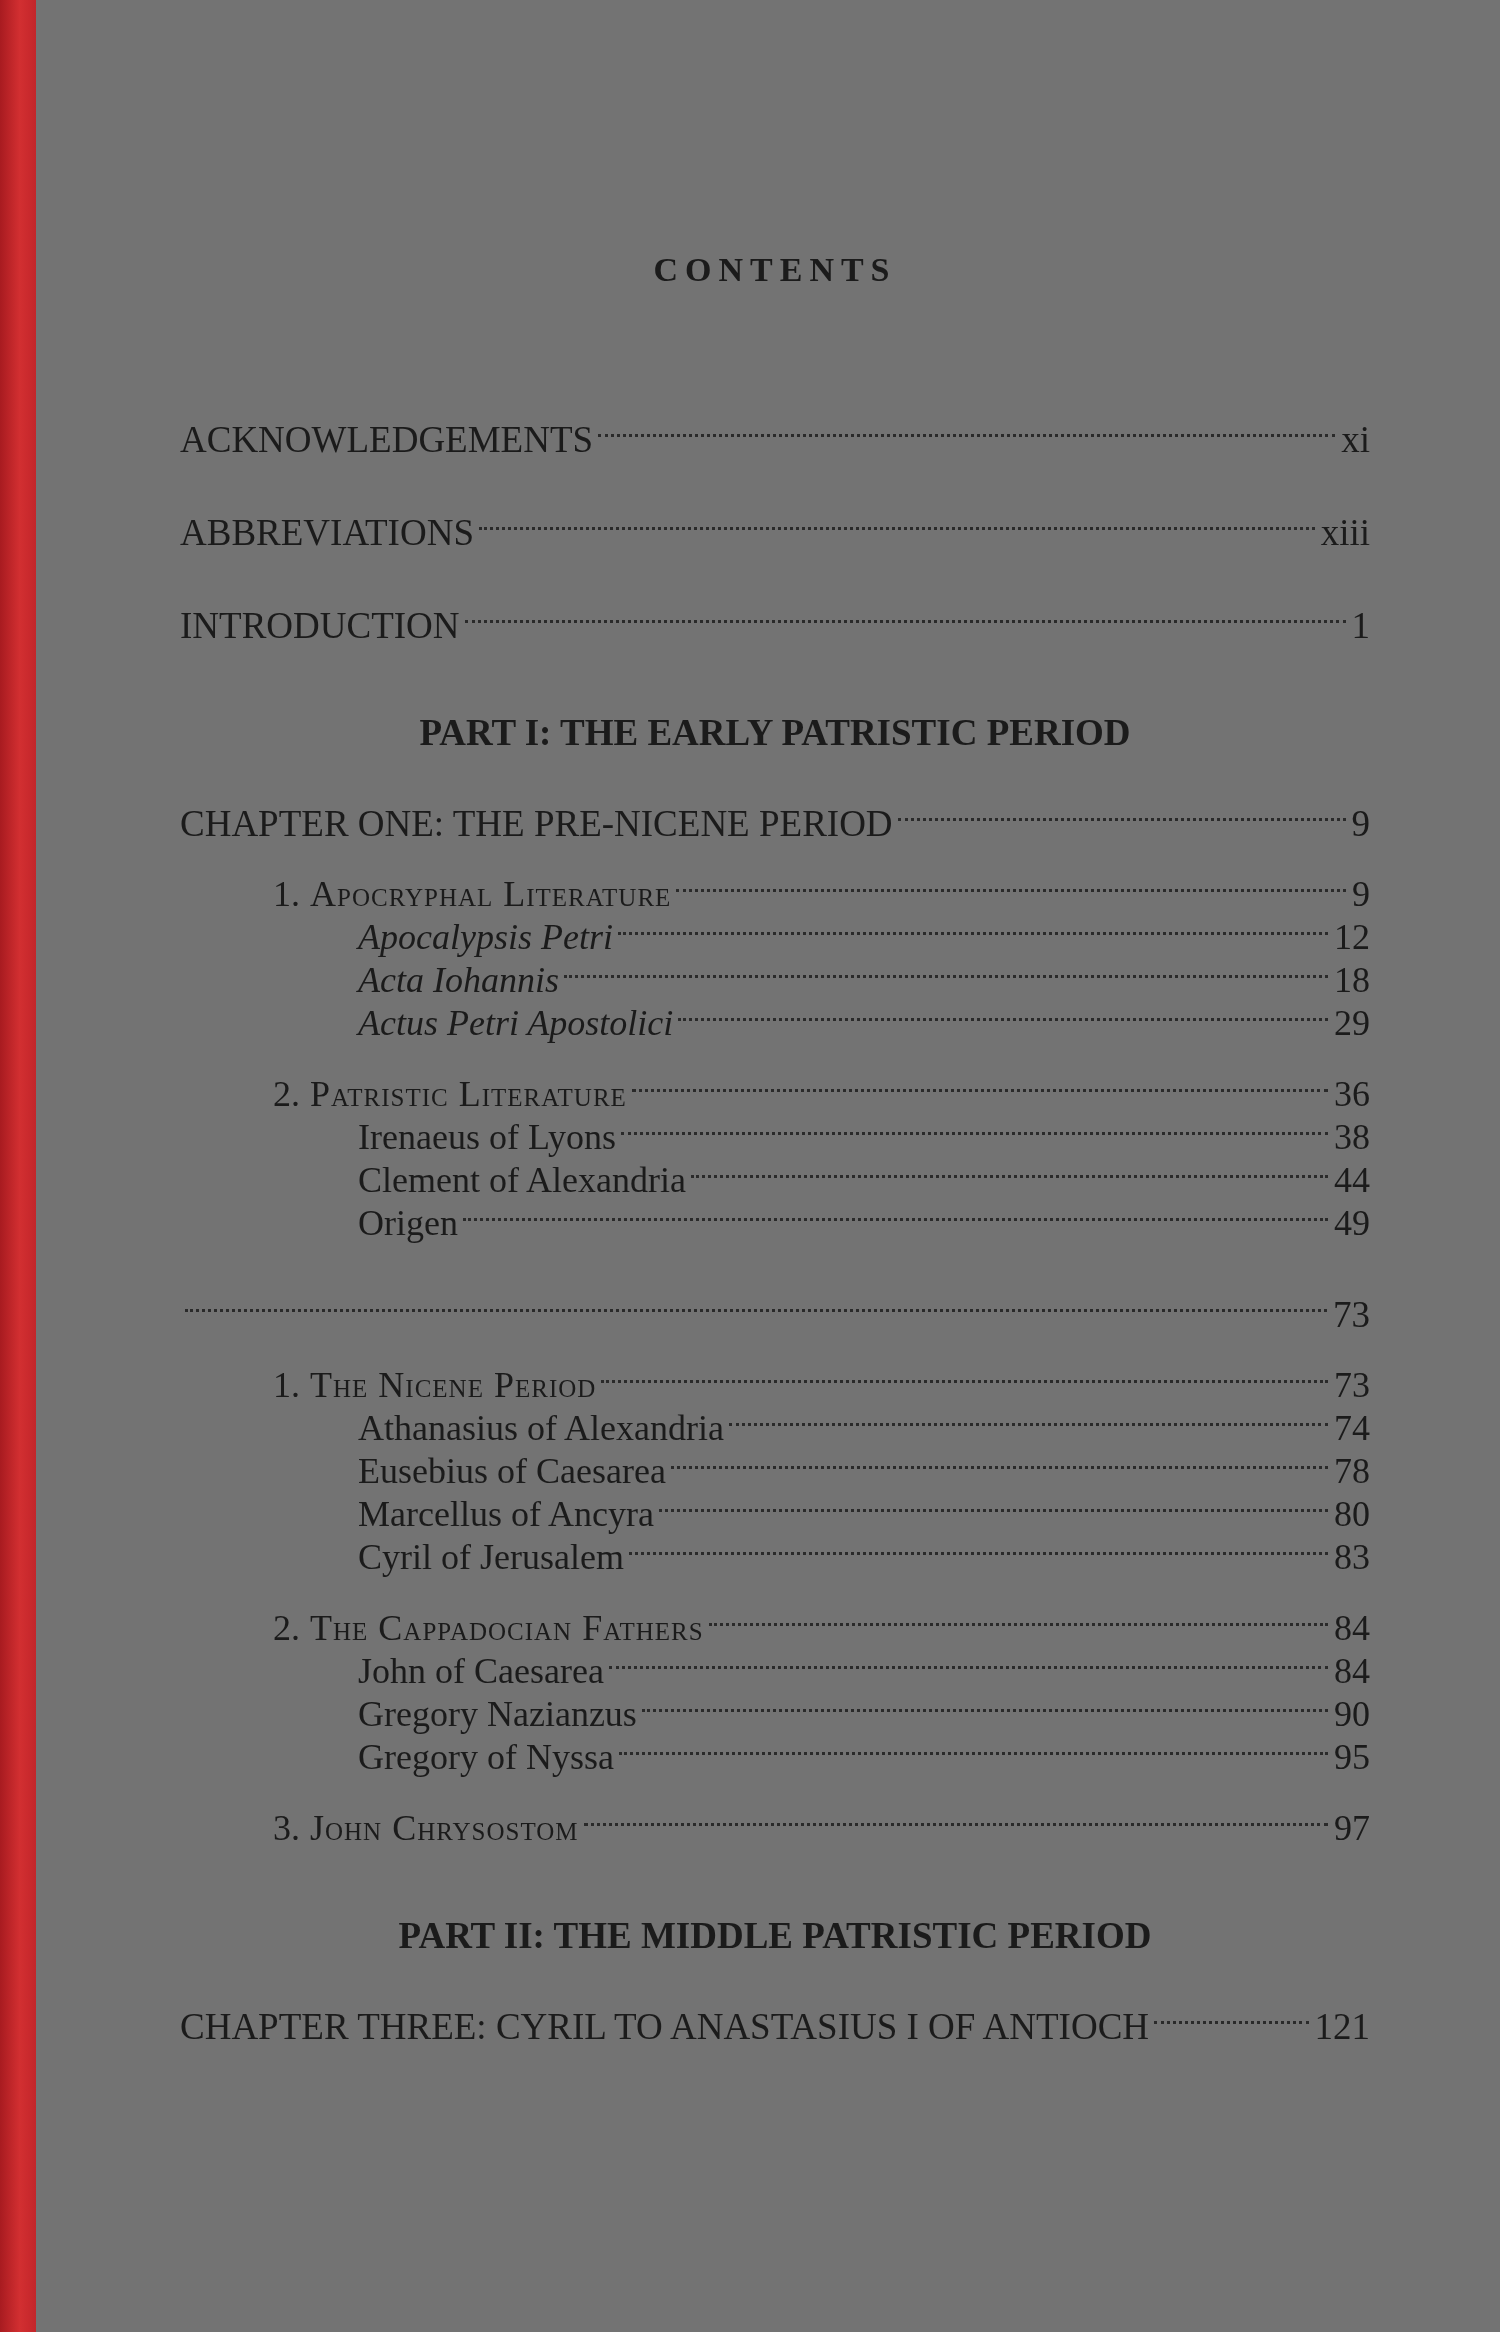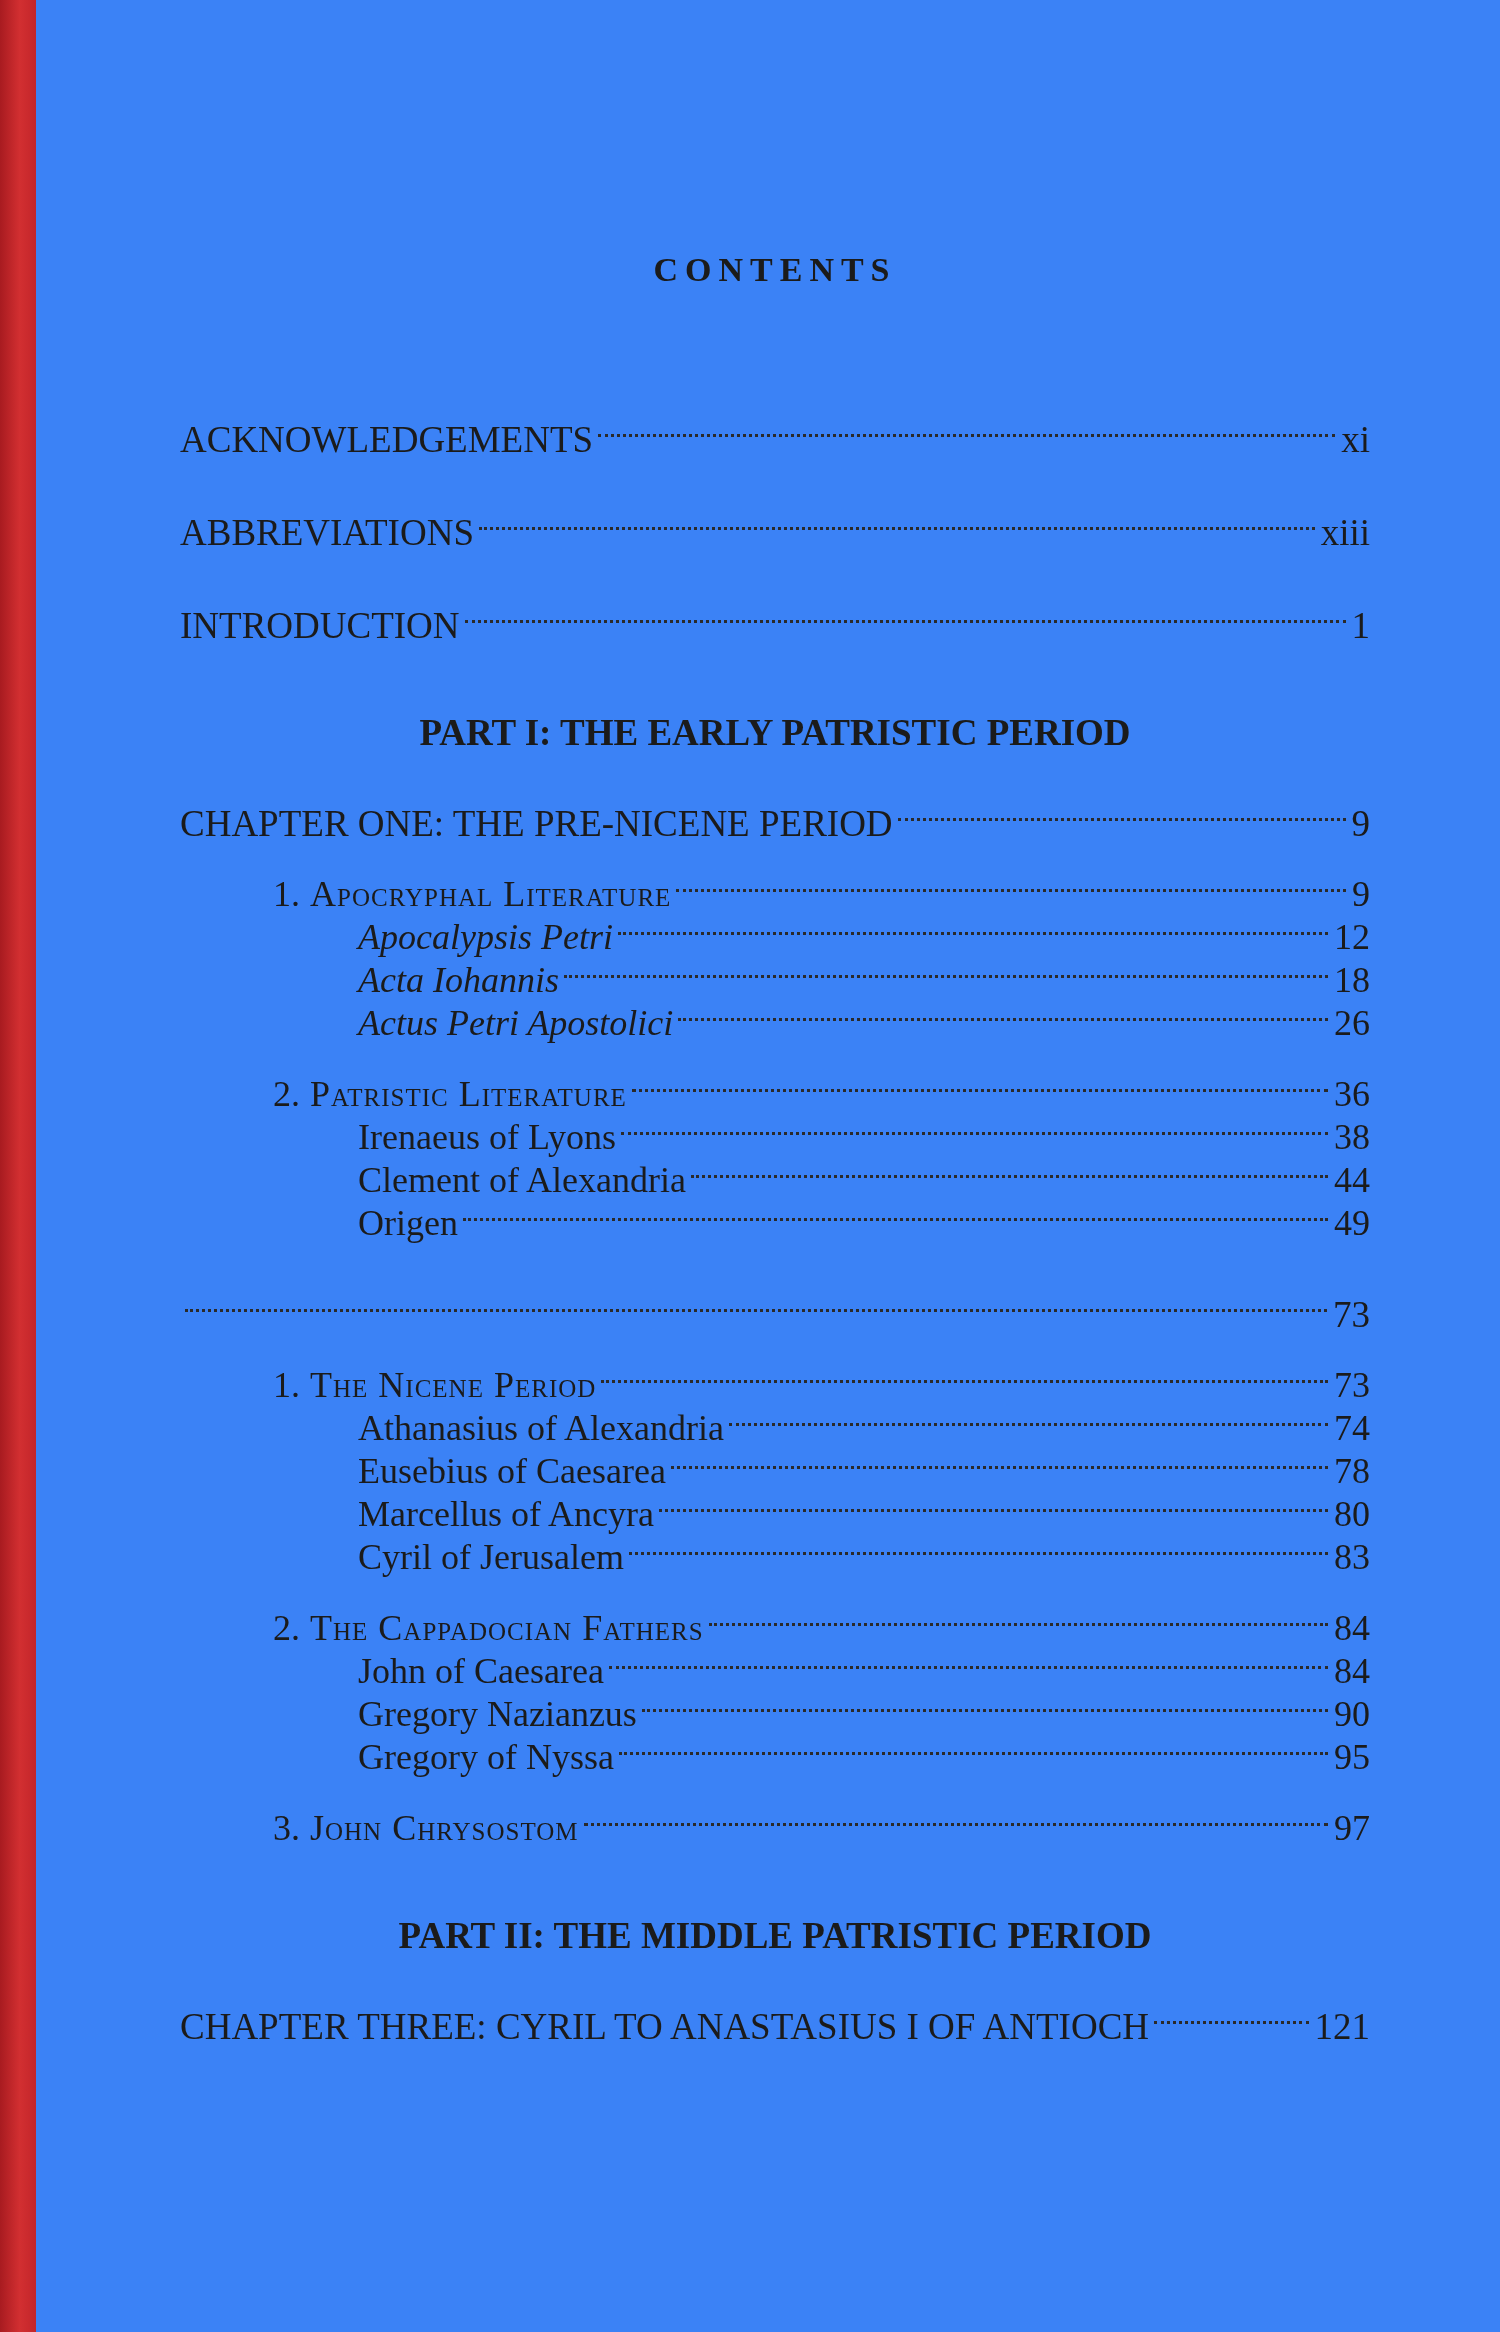--- a/index.html
+++ b/index.html
@@ -61,21 +61,21 @@
     flex: 1 1 auto;
     min-width: 18px;
     border-bottom: 3px dotted #2a2a2a;
     margin: 0 6px 8px 5px;
   }
   .pagenum { flex: 0 0 auto; }
 </style>
 </head>
 <body>
 
-<div class="page" style="background-color: #3b82f6;">
+<div class="page" style="background-color: #737373;">
   <div class="red-strip" style="background-color: rgb(195, 37, 42);"></div>
   <div class="content">
     <h1 class="title">CONTENTS</h1>
     <div id="toc">
         <div class="row front caps">
           <span class="label"><span>ACKNOWLEDGEMENTS</span></span>
           <span class="leader"></span>
           <span class="pagenum">xi</span>
         </div>
         <div class="row front caps">
@@ -105,21 +105,21 @@
           <span class="pagenum">12</span>
         </div>
         <div class="row sub italic">
           <span class="label"><span>Acta Iohannis</span></span>
           <span class="leader"></span>
           <span class="pagenum">18</span>
         </div>
         <div class="row sub italic">
           <span class="label"><span>Actus Petri Apostolici</span></span>
           <span class="leader"></span>
-          <span class="pagenum">26</span>
+          <span class="pagenum">29</span>
         </div>
         <div class="row section">
           <span class="label"><span class="num">2.</span><span class="sc">Patristic Literature</span></span>
           <span class="leader"></span>
           <span class="pagenum">36</span>
         </div>
         <div class="row sub roman">
           <span class="label"><span>Irenaeus of Lyons</span></span>
           <span class="leader"></span>
           <span class="pagenum">38</span>

